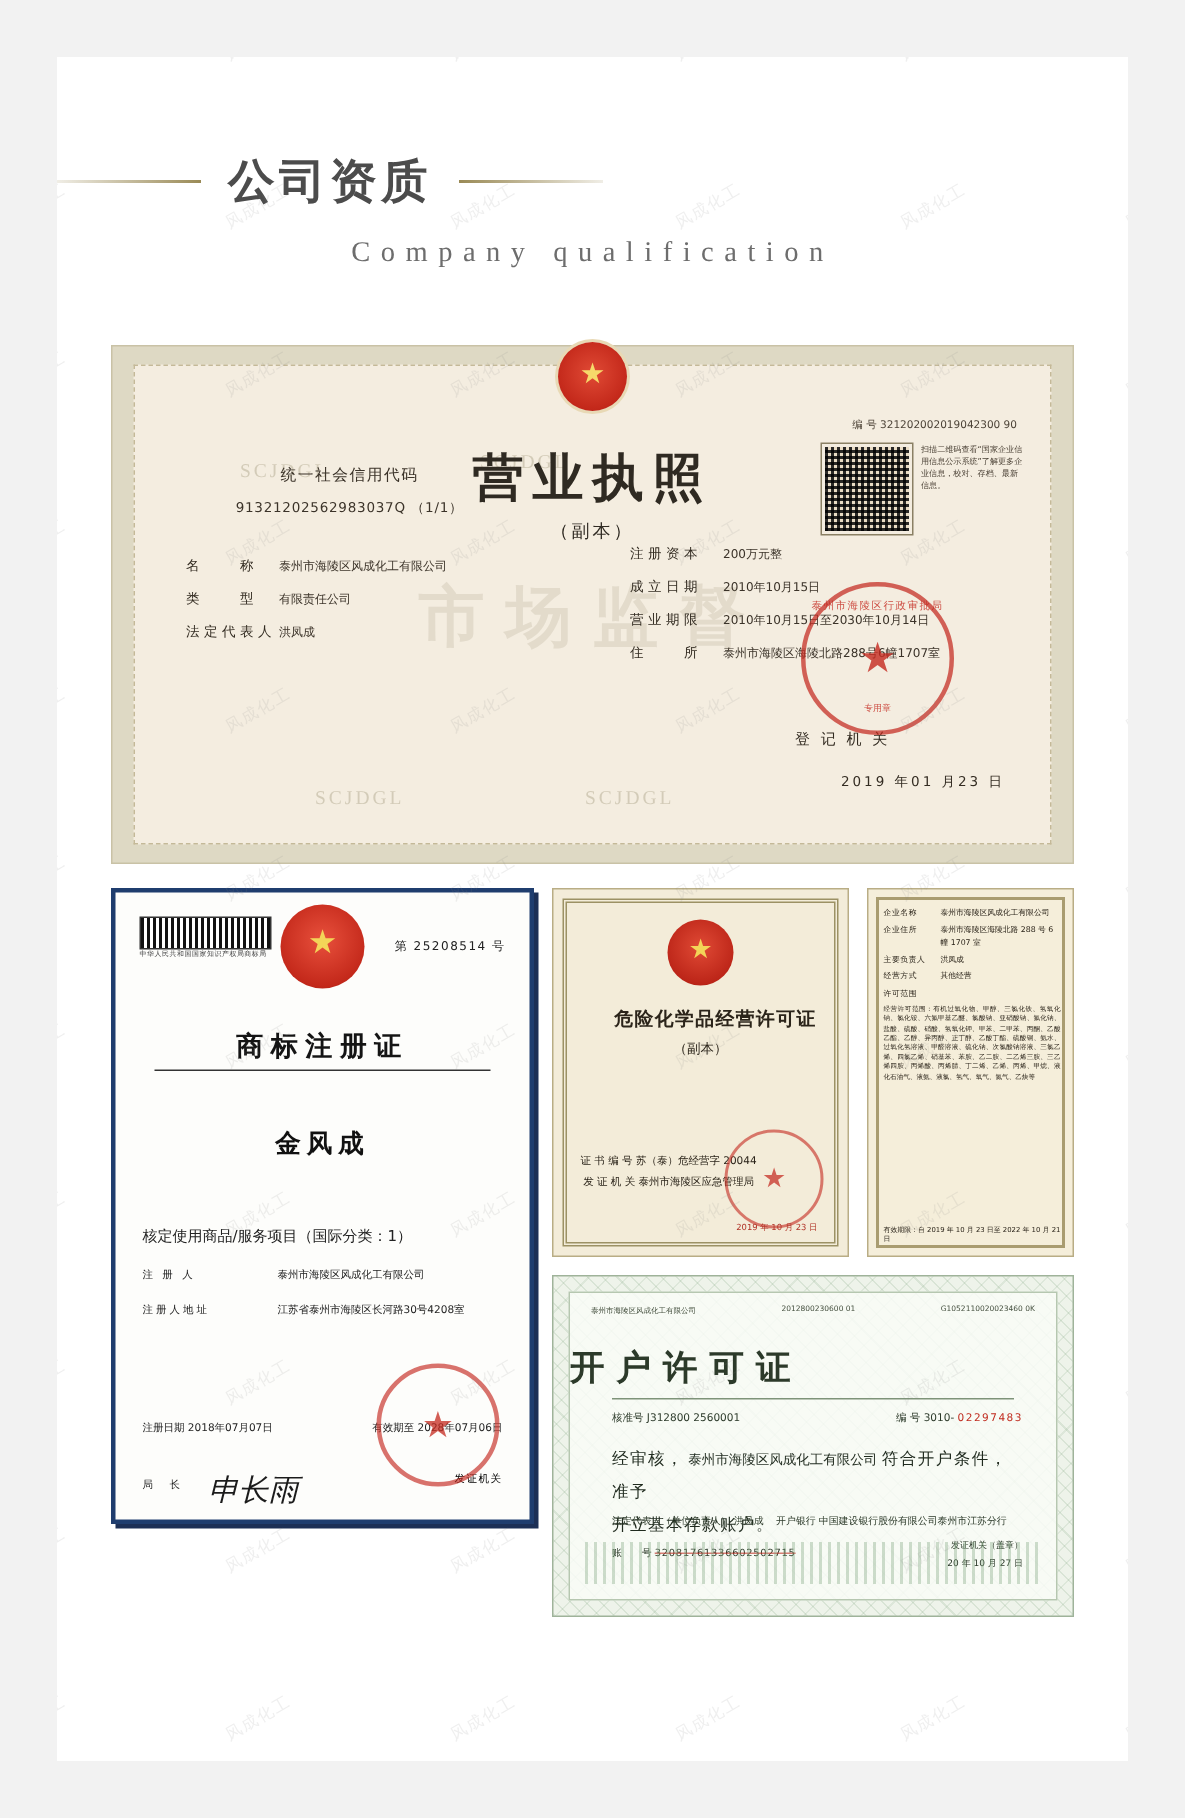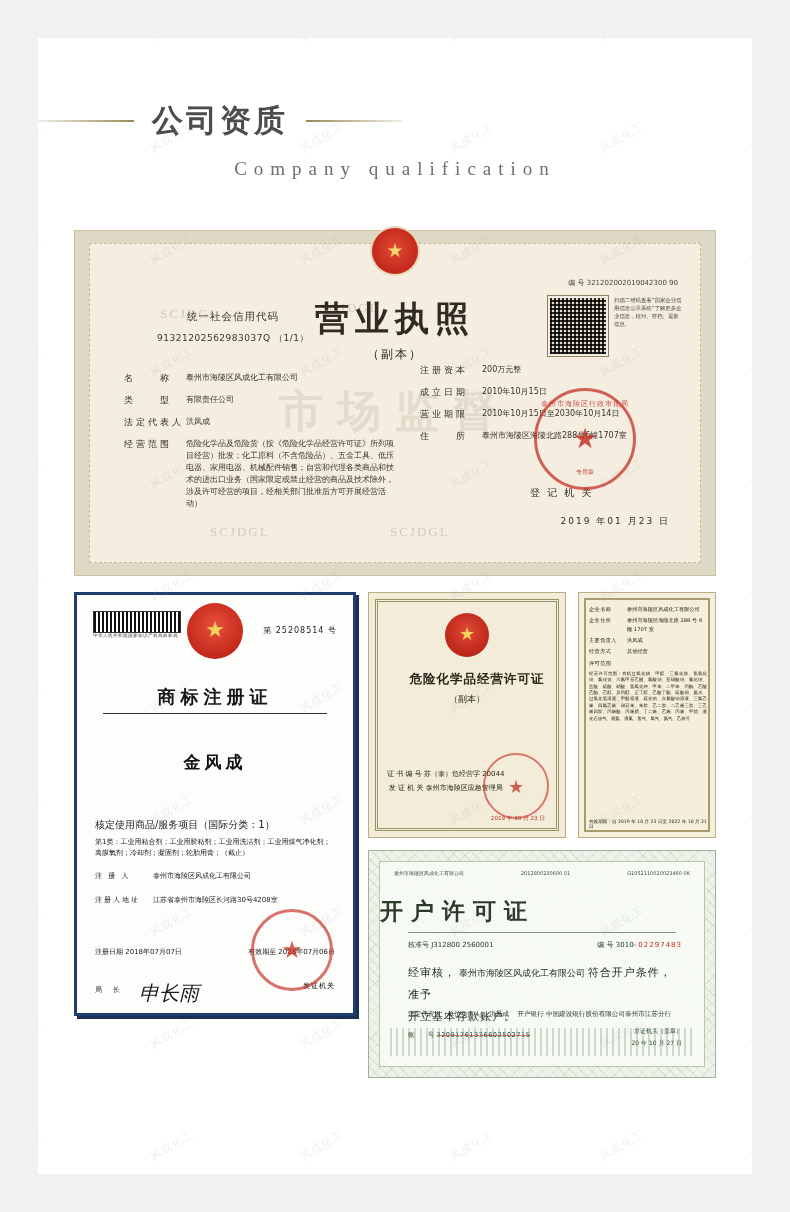--- a/index.html
+++ b/index.html
@@ -367,20 +367,21 @@
     top: 222px;
     font-size: 7px;
     color: #222;
     line-height: 1.6;
   }
   .tm-body .l-strong { font-size: 10px; margin-bottom: 4px; }
   .tm-row {
     display: flex;
     margin-top: 12px;
     font-size: 7px;
+    gap: 32px;
   }
   .tm-row .k { width: 58px; flex: none; letter-spacing: 2px; }
   .tm-foot {
     position: absolute;
     left: 18px;
     right: 18px;
     bottom: 56px;
     font-size: 7px;
     color: #222;
     display: flex;
@@ -713,24 +714,20 @@
           <span class="k">名　　称</span>
           <span class="v">泰州市海陵区风成化工有限公司</span>
         </div>
         <div class="fld">
           <span class="k">类　　型</span>
           <span class="v">有限责任公司</span>
         </div>
         <div class="fld">
           <span class="k">法定代表人</span>
           <span class="v">洪凤成</span>
-        </div>
-        <div class="fld">
-          <span class="k">经营范围</span>
-          <span class="v lic-scope">危险化学品及危险货（按《危险化学品经营许可证》所列项目经营）批发；化工原料（不含危险品）、五金工具、低压电器、家用电器、机械配件销售；自营和代理各类商品和技术的进出口业务（国家限定或禁止经营的商品及技术除外，涉及许可经营的项目，经相关部门批准后方可开展经营活动）</span>
         </div>
       </div>
 
       <div class="lic-fields-right">
         <div class="fld">
           <span class="k">注册资本</span>
           <span class="v">200万元整</span>
         </div>
         <div class="fld">
           <span class="k">成立日期</span>
@@ -767,21 +764,20 @@
       <span>第</span>
       <span>25208514</span>
       <span>号</span>
     </div>
     <div class="tm-title">商标注册证</div>
     <div class="tm-rule"></div>
     <div class="tm-mark">金风成</div>
 
     <div class="tm-body">
       <div class="l-strong">核定使用商品/服务项目（国际分类：1）</div>
-      <div>第1类：工业用粘合剂；工业用胶粘剂；工业用洗洁剂；工业用煤气净化剂；离膜氧剂；冷却剂；凝固剂；轮胎用膏；（截止）</div>
       <div class="tm-row">
         <span class="k">注 册 人</span>
         <span>泰州市海陵区风成化工有限公司</span>
       </div>
       <div class="tm-row">
         <span class="k">注册人地址</span>
         <span>江苏省泰州市海陵区长河路30号4208室</span>
       </div>
     </div>
 

